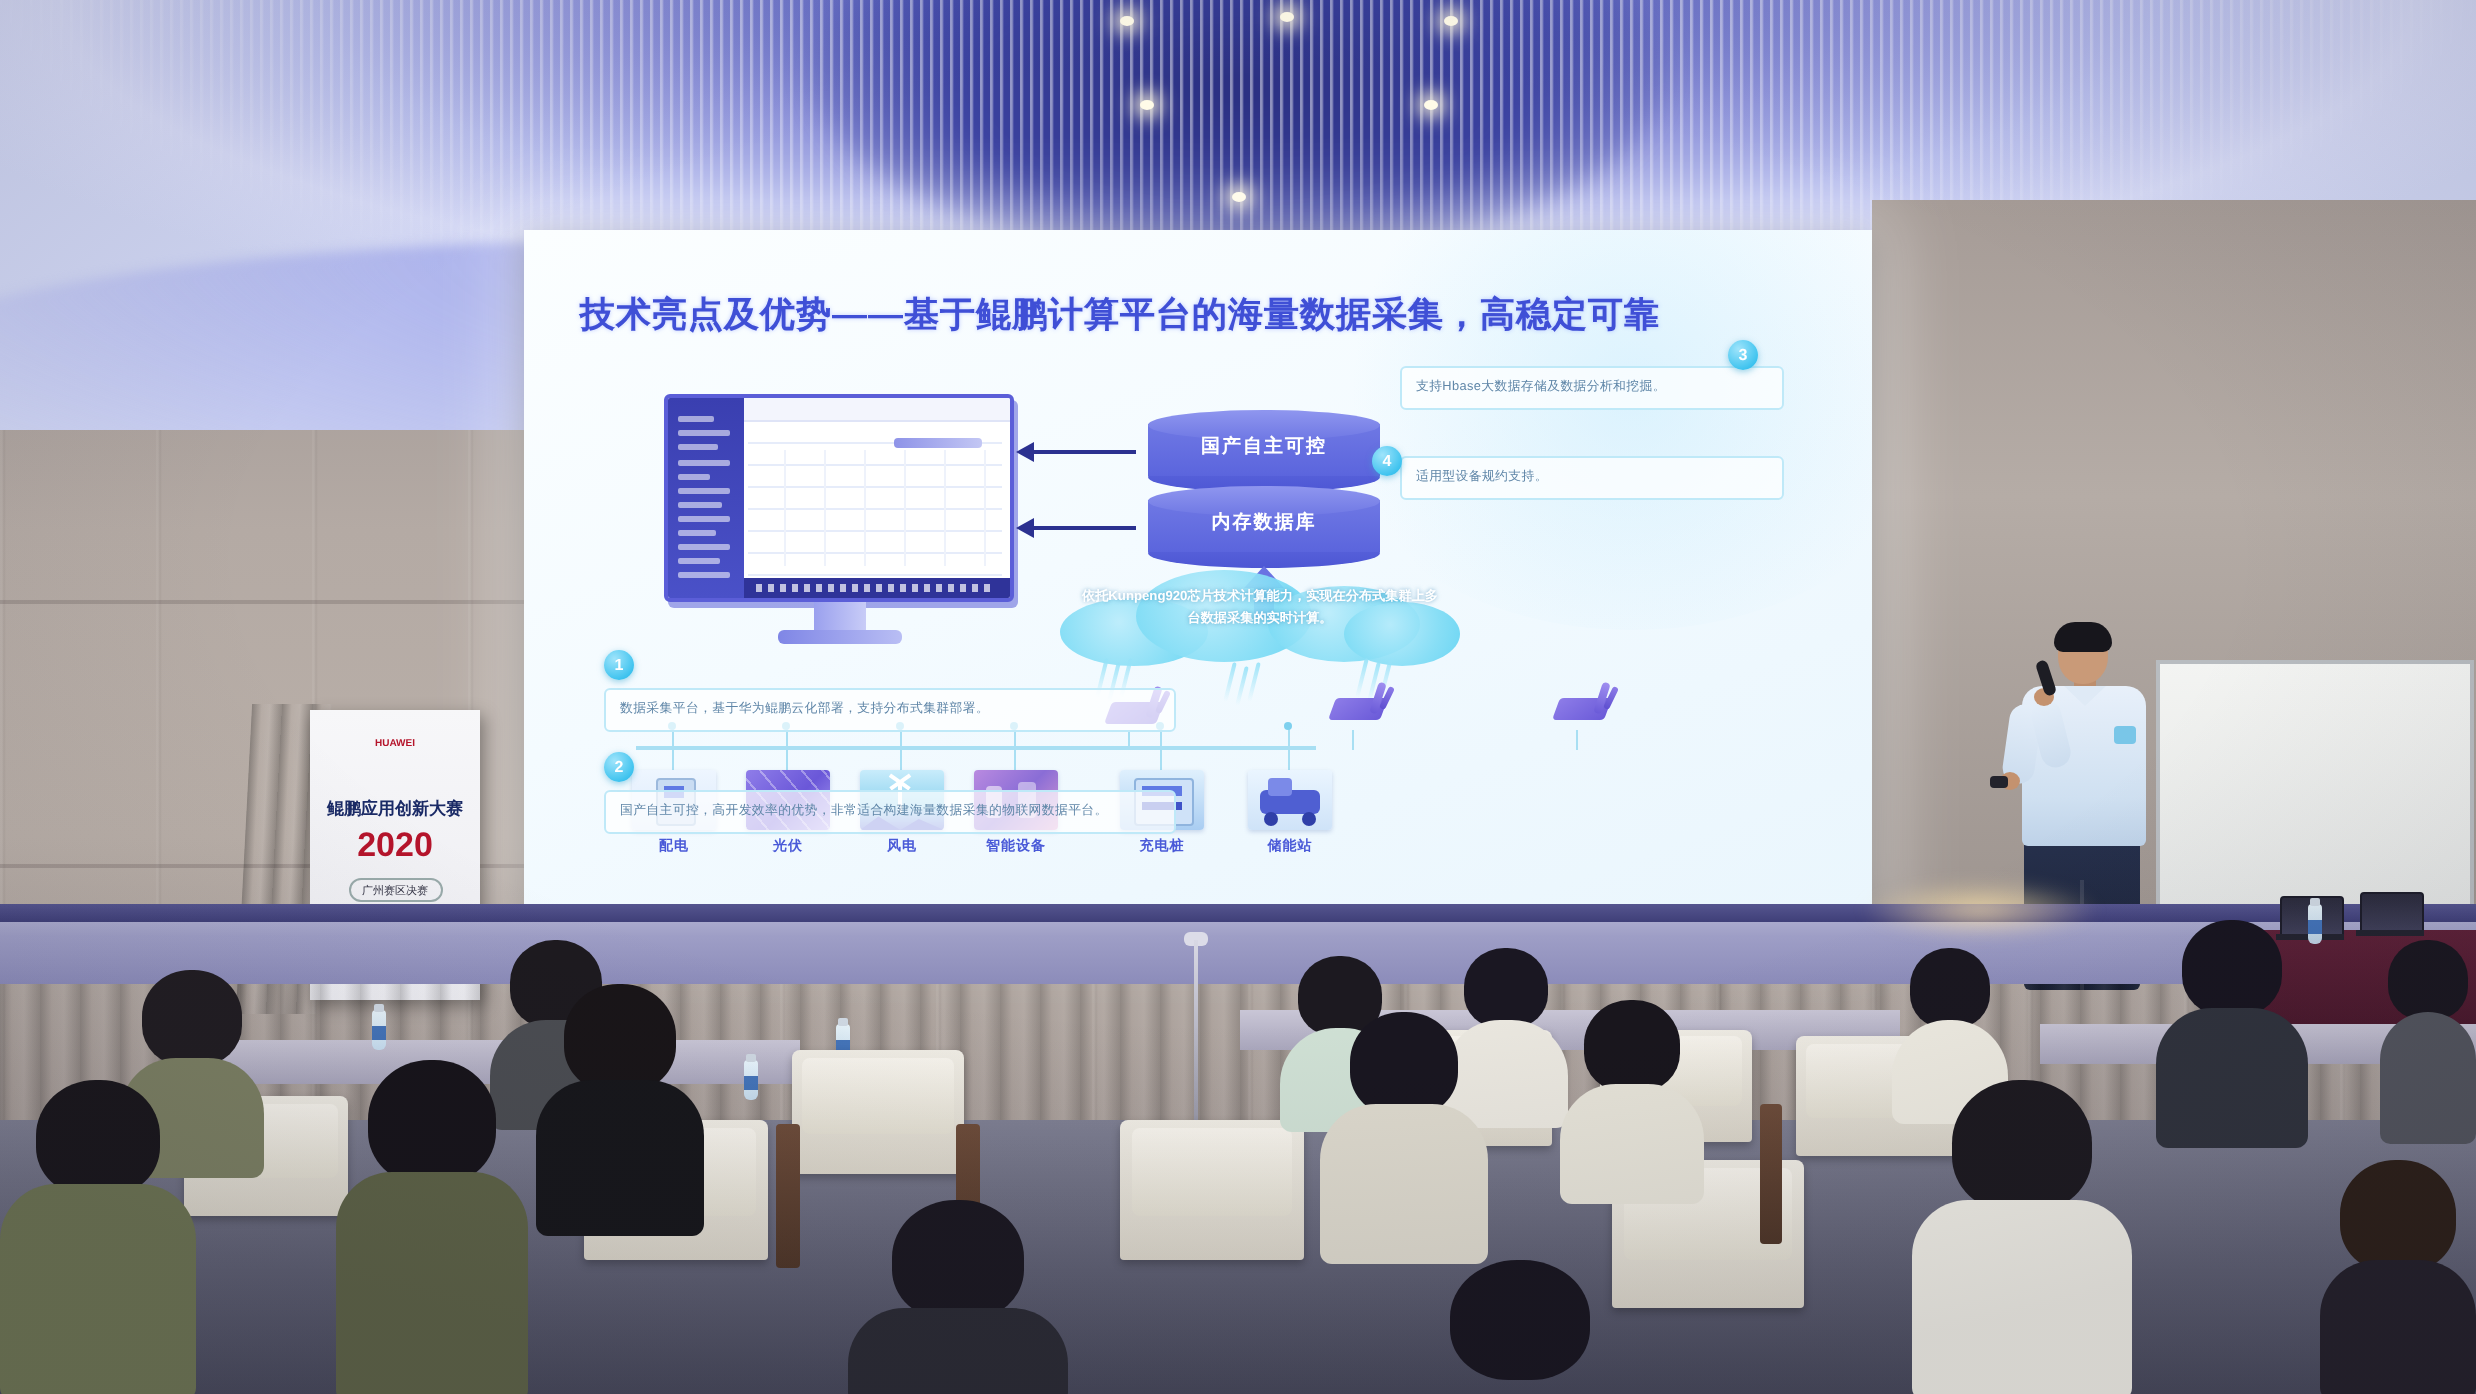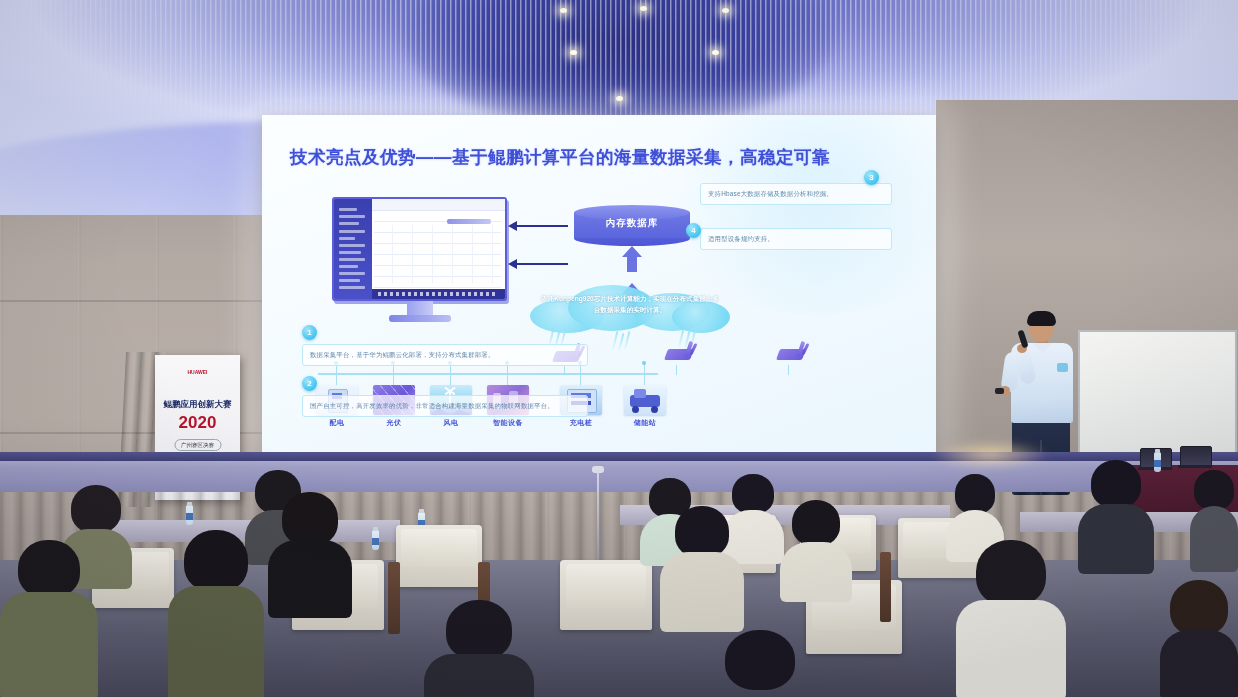--- a/index.html
+++ b/index.html
@@ -309,26 +309,32 @@
 
       <div class="arrow-line" style="left:251px;top:110px;width:55px"></div>
       <div class="arrow-head" style="left:246px;top:106px"></div>
       <div class="arrow-line" style="left:251px;top:148px;width:55px"></div>
       <div class="arrow-head" style="left:246px;top:144px"></div>
 
       <div class="db" style="left:312px;top:90px">
         <div class="db-bot"></div>
           <div class="db-body"></div>
           <div class="db-top"></div>
-        <div class="db-label">内存数据库</div>
+        <div class="db-label">国产自主可控</div>
       </div>
       <div class="up-arrow" style="left:360px;top:131px">
           <div class="hd"></div>
           <div class="sh"></div>
         </div>
+      <div class="db" style="left:312px;top:128px">
+        <div class="db-bot"></div>
+          <div class="db-body"></div>
+          <div class="db-top"></div>
+        <div class="db-label">内存数据库</div>
+      </div>
       <div class="up-arrow" style="left:360px;top:168px">
           <div class="hd"></div>
           <div class="sh"></div>
         </div>
 
       <div class="cloud">
         <div class="blob" style="left:0px;top:16px;width:74px;height:34px"></div>
         <div class="blob" style="left:38px;top:2px;width:88px;height:46px"></div>
         <div class="blob" style="left:104px;top:10px;width:76px;height:38px"></div>
         <div class="blob" style="left:142px;top:18px;width:58px;height:32px"></div>

